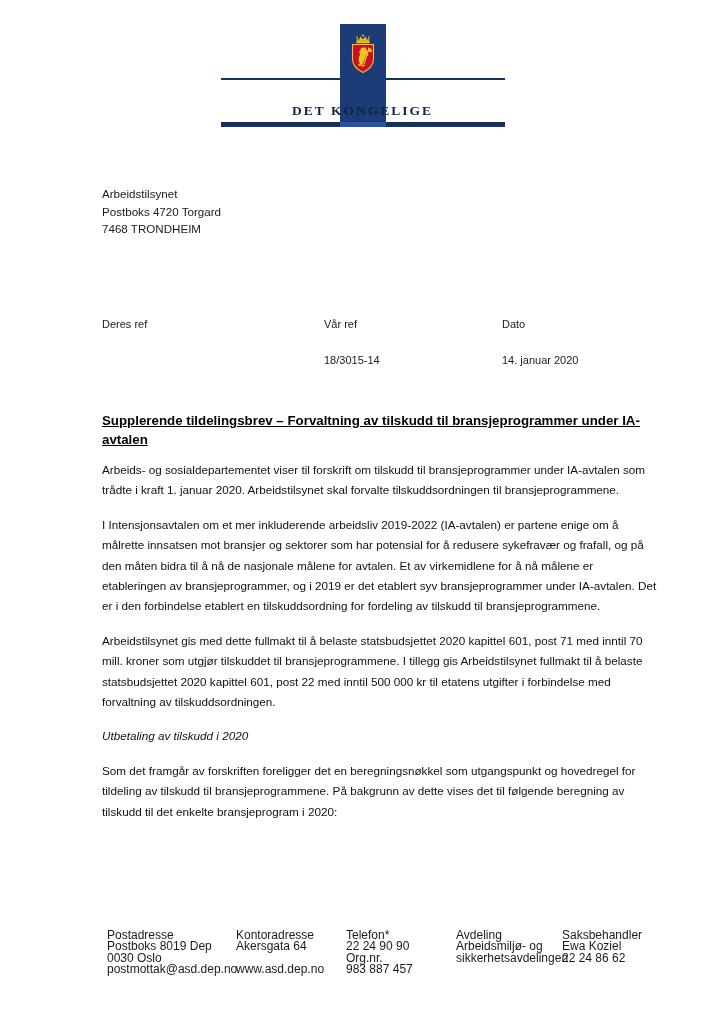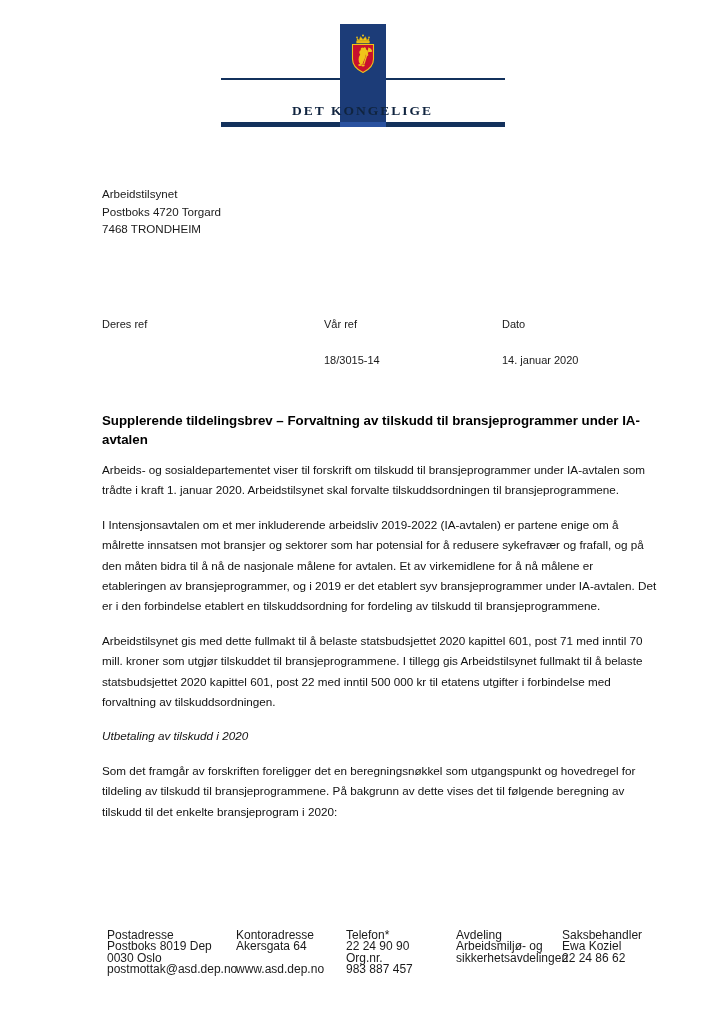--- a/index.html
+++ b/index.html
@@ -143,20 +143,21 @@
 
   .doc-title {
     position: absolute;
     top: 412px;
     left: 0;
     width: 552px;
     font-size: 13.3px;
     font-weight: 700;
     line-height: 18.5px;
     color: #000;
+    text-decoration: underline;
   }
 
   .body-flow {
     position: absolute;
     top: 460px;
     left: 0;
     width: 556px;
     font-size: 11.7px;
     line-height: 20.4px;
     color: #111;

